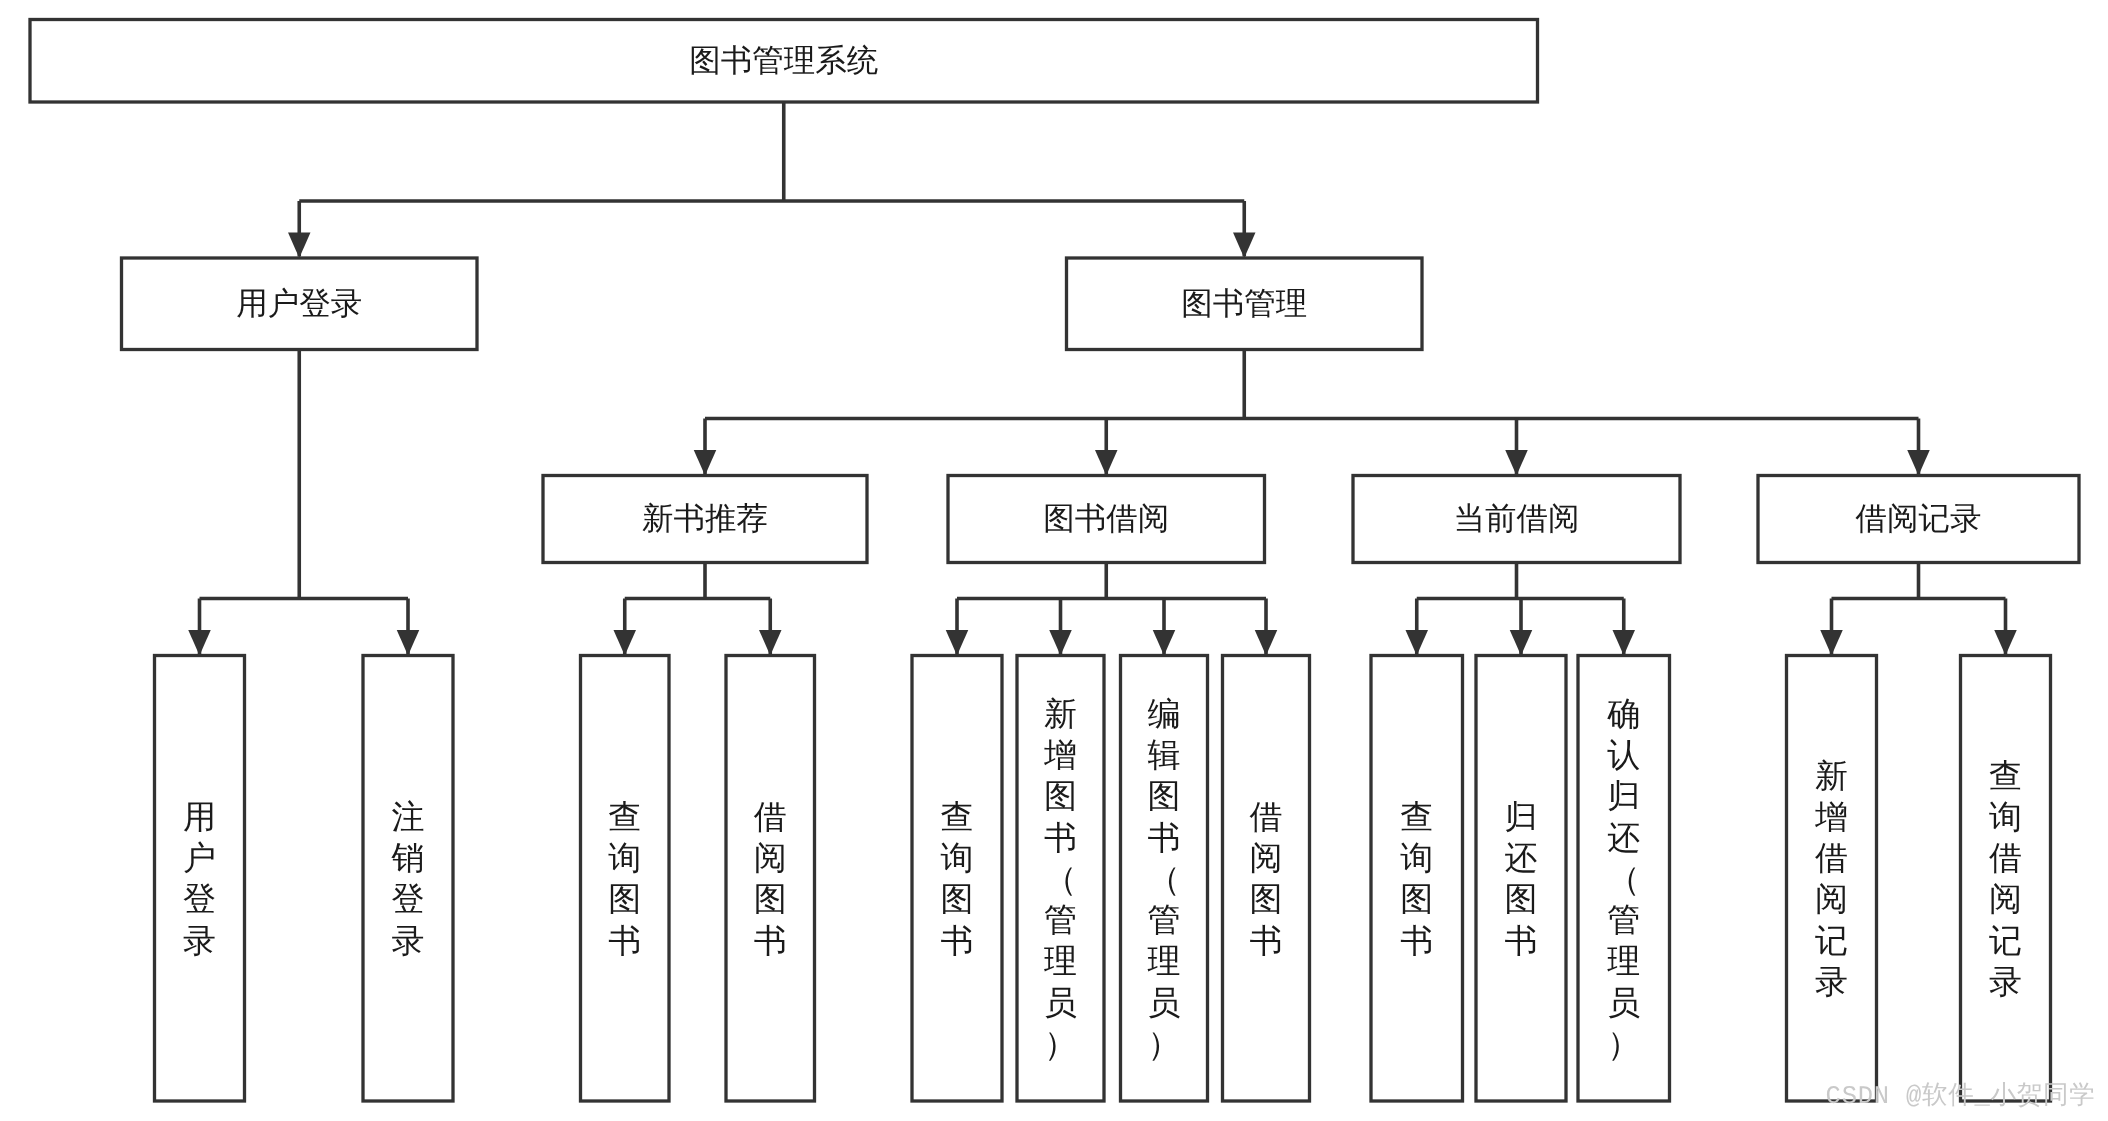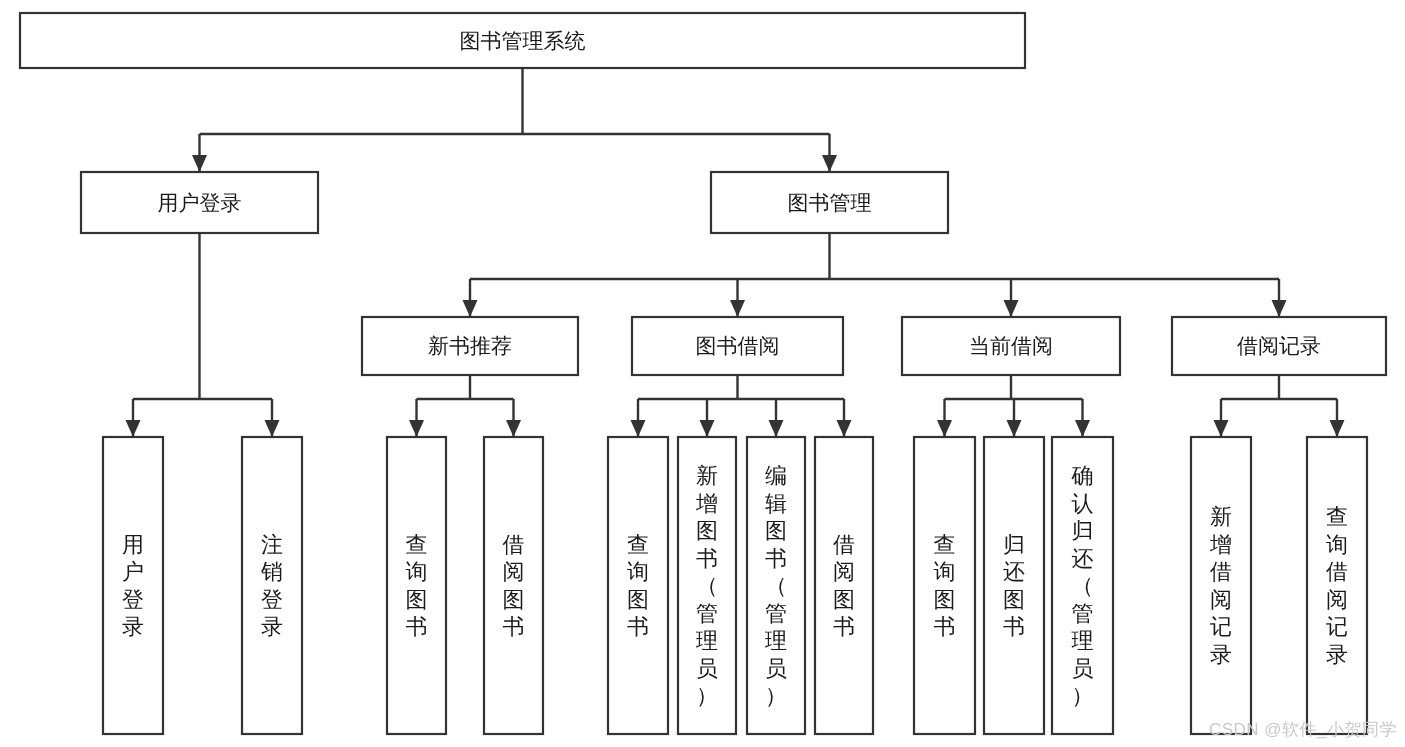--- a/index.html
+++ b/index.html
@@ -47,21 +47,21 @@
   .edge-arrow {
     fill: #333333;
     stroke: none;
   }
   .watermark {
     position: absolute;
     right: 8px;
     bottom: 6px;
     color: #c9c9c9;
     font-size: 17px;
-    font-family: Liberation Sans, sans-serif;
+    font-family: Liberation Mono, monospace;
     letter-spacing: 0.5px;
     white-space: nowrap;
     user-select: none;
   }
 </style>
 </head>
 <body>
 
 <div id="diagram-root">
   <svg class="tree" width="1405" height="747" viewBox="0 0 1405 747">

